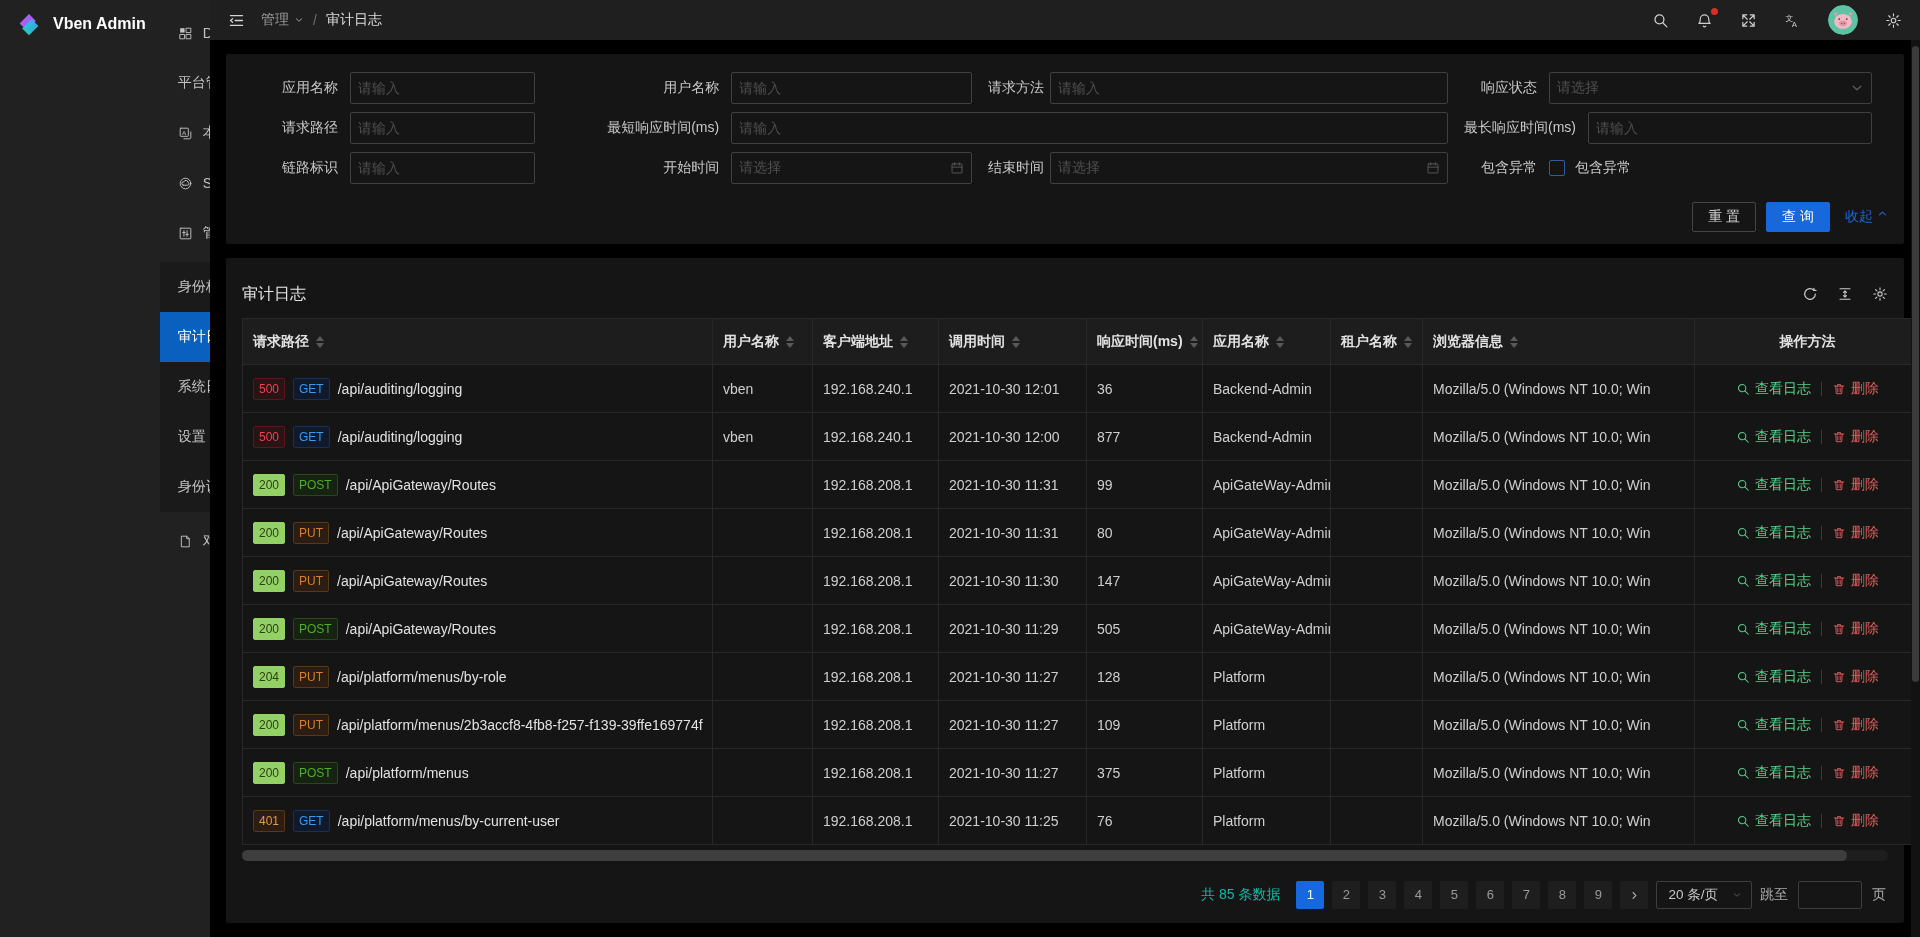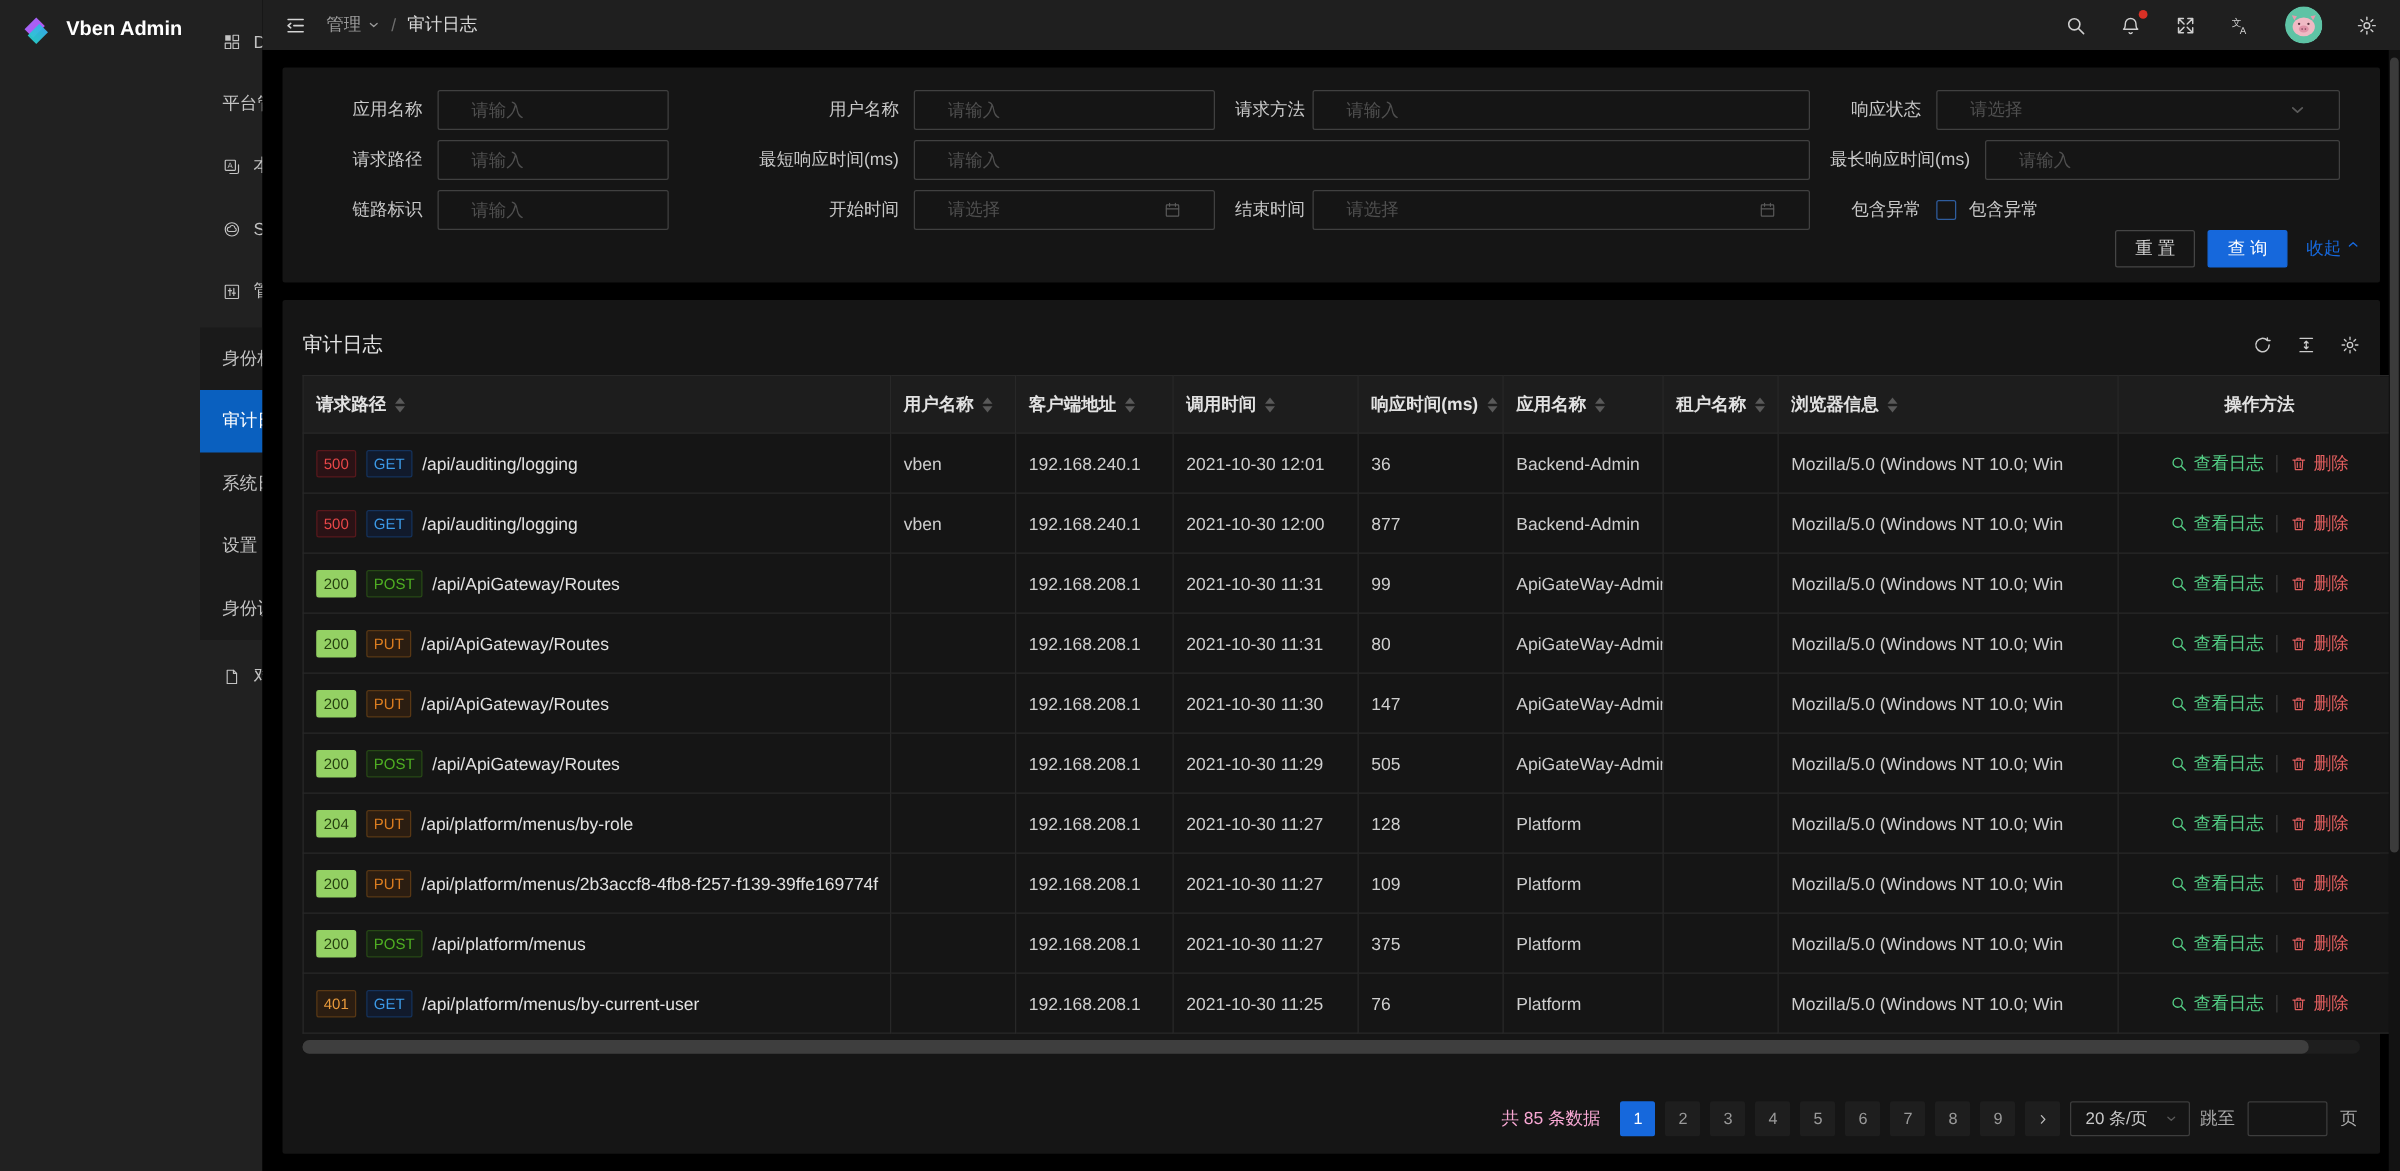--- a/index.html
+++ b/index.html
@@ -43,30 +43,30 @@
 .form-card{padding:18px 16px 12px;flex:none}
 .form-grid{display:grid;grid-template-columns:315fr 445fr 485fr 432fr;row-gap:8px}
 .field{display:flex;align-items:center;height:32px;min-width:0}
 .f-label{flex:none;text-align:right;padding-right:12px;font-size:14px;color:#c9c9c9;white-space:nowrap}
 .lw0 .f-label{width:108px}
 .lw1 .f-label{width:180px}
 .lw2 .f-label{width:62px}
 .lw3 .f-label{width:85px}
 .lwa .f-label{width:auto}
 .span2{grid-column:span 2}
-.control{flex:1;height:32px;display:flex;align-items:center;border:1px solid #404040;border-radius:2px;background:#151515;margin-right:16px;padding:0 26px;min-width:0}
+.control{flex:1;height:32px;display:flex;align-items:center;border:1px solid #404040;border-radius:2px;background:#151515;margin-right:16px;padding:0 7px;min-width:0}
 .control input{background:transparent;border:none;outline:none;color:#d9d9d9;font-size:14px;width:100%}
 .control input::placeholder{color:#4f4f4f}
 .ph{color:#4f4f4f;font-size:14px;flex:1;white-space:nowrap;overflow:hidden}
 .ctl-icn{color:#5a5a5a;display:inline-flex}
 .ctl-icn svg{width:14px;height:14px}
 .check-wrap{border:none;background:transparent;padding:0}
 .checkbox{width:16px;height:16px;border:1px solid #2f5d9e;border-radius:2px;background:#151515;cursor:pointer;flex:none}
 .cb-text{margin-left:10px;color:#c9c9c9;font-size:14px;white-space:nowrap}
-.form-actions{display:flex;justify-content:flex-end;align-items:center;gap:10px;margin-top:0}
+.form-actions{display:flex;justify-content:flex-end;align-items:center;gap:10px;margin-top:18px}
 .btn{height:30px;padding:0 15px;border-radius:2px;font-size:14px;display:inline-flex;align-items:center;cursor:pointer;font-family:inherit}
 .btn-reset{border:1px solid #454545;color:#d2d2d2;background:transparent}
 .btn-primary{background:var(--accent);color:#fff;border:1px solid var(--accent)}
 .collapse-link{color:var(--accent);font-size:14px;display:inline-flex;align-items:flex-start;gap:4px;cursor:pointer;margin-left:5px}
 .collapse-link svg{width:11px;height:11px}
 
 .table-card{flex:1;display:flex;flex-direction:column;padding:12px 16px 8px;min-height:0}
 .table-toolbar{display:flex;align-items:center;height:48px;flex:none}
 .table-title{font-size:16px;color:#e3e3e3}
 .toolbar-icons{margin-left:auto;display:flex;gap:19px;color:#cbcbcb}
@@ -91,21 +91,21 @@
 .path{color:#e2e2e2;vertical-align:middle}
 .act{display:inline-flex;align-items:center;gap:5px;cursor:pointer;font-size:14px;vertical-align:middle}
 .act svg{width:14px;height:14px}
 .view{color:var(--success)}
 .del{color:var(--danger)}
 .act-div{display:inline-block;width:1px;height:14px;background:#3a3a3a;margin:0 10px;vertical-align:middle}
 .hscroll{height:11px;background:#1e1e1e;border-radius:6px;margin-top:5px;flex:none;position:relative}
 .hscroll-thumb{position:absolute;left:0;top:0;height:100%;width:97.5%;background:#3e3e3e;border-radius:6px;cursor:pointer}
 
 .pagination{display:flex;align-items:center;justify-content:flex-end;gap:8px;margin-top:auto;padding:10px 2px 6px;color:#ababab;font-size:14px}
-.total{margin-right:8px;color:#f9a8d4}
+.total{margin-right:8px;color:#14b8a6}
 .pages{display:inline-flex;gap:8px}
 .page{min-width:28px;height:28px;line-height:28px;text-align:center;background:#1e1e1e;border-radius:2px;color:#9a9a9a;cursor:pointer;font-size:13px}
 .page.active{background:var(--accent);color:#fff}
 .page.next{display:inline-flex;align-items:center;justify-content:center;color:#bdbdbd}
 .page.next svg{width:11px;height:11px}
 .size-select{height:28px;border:1px solid #3d3d3d;border-radius:2px;display:inline-flex;align-items:center;gap:14px;padding:0 9px 0 11px;color:#c9c9c9;cursor:pointer;font-size:13.5px}
 .size-select svg{width:10px;height:10px;color:#5a5a5a}
 .jump-input{width:64px;height:28px;border:1px solid #3d3d3d;border-radius:2px;background:transparent;margin:0 2px;color:#d9d9d9;outline:none;padding:0 8px;font-size:13px}
 
 .vscroll{position:absolute;top:40px;right:0;bottom:0;width:9px;background:#121212}

